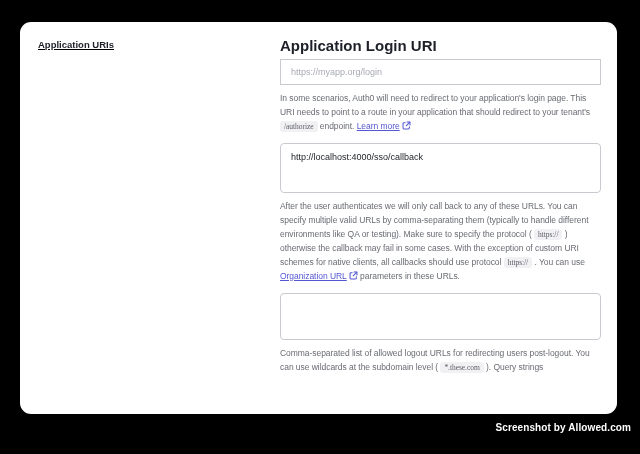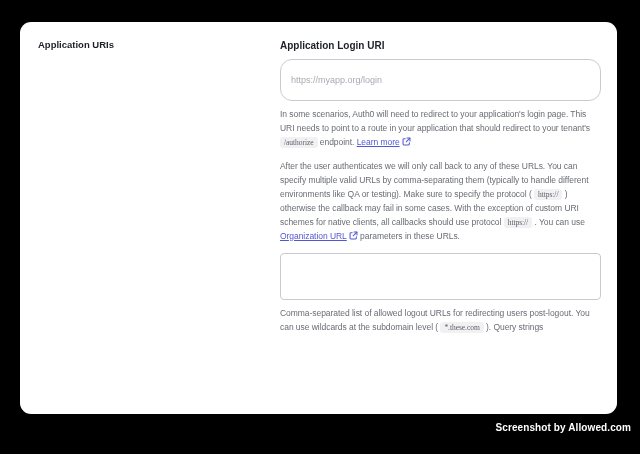--- a/index.html
+++ b/index.html
@@ -13,36 +13,36 @@
   .card {
     position: absolute;
     left: 20px; top: 22px;
     width: 597px; height: 392px;
     background: #ffffff;
     border-radius: 11px;
     overflow: hidden;
     display: flex;
     padding: 17px 18px;
   }
-  .left-col { width: 242px; flex: 0 0 242px; }
+  .left-col { width: 242px; flex: 0 0 242px; text-decoration: underline; }
   .left-title {
     font-size: 9.5px; font-weight: bold; color: #1d2028; letter-spacing: 0;
   }
   .right-col { width: 321px; flex: 0 0 321px; }
   .group { margin-bottom: 10px; }
   .field-label {
     display: block;
-    font-size: 10px; font-weight: bold; color: #1d2028;
+    font-size: 15px; font-weight: bold; color: #1d2028;
     line-height: 13px;
     margin-bottom: 7px;
   }
   .text-input {
     display: block;
-    width: 100%; height: 42px;
-    border: 1px solid #c8cacf; border-radius: 12px;
+    width: 100%; height: 26px;
+    border: 1px solid #c8cacf; border-radius: 0;
     background: #ffffff;
     padding: 0 10px;
     font-family: "Liberation Sans", "DejaVu Sans", sans-serif;
     font-size: 9px; color: #23262c;
     outline: none;
   }
   .text-input::placeholder { color: #a7abb2; }
   textarea.text-area {
     display: block;
     width: 100%;
@@ -101,20 +101,21 @@
       <label class="field-label">Application Login URI</label>
       <input class="text-input" type="text" placeholder="https://myapp.org/login" style="">
       <p class="help">In some scenarios, Auth0 will need to redirect to your application's login page. This URI needs to point to a route in your application that should redirect to your tenant's <span class="code">/authorize</span> endpoint. <a class="link" href="#">Learn more<span class="ext-icon"><svg viewBox="0 0 12 12" fill="none" stroke="currentColor" stroke-width="1.4" stroke-linecap="round" stroke-linejoin="round">
                 <path d="M4.2 2.2 H2.6 C1.9 2.2 1.4 2.7 1.4 3.4 V9.4 C1.4 10.1 1.9 10.6 2.6 10.6 H8.6 C9.3 10.6 9.8 10.1 9.8 9.4 V7.8"></path>
                 <path d="M6.6 1.4 H10.6 V5.4"></path>
                 <path d="M10.4 1.6 L5.6 6.4"></path>
               </svg></span></a></p>
     </div>
 
     <div class="group">
+      <textarea class="text-area ta-callback" style="">http://localhost:4000/sso/callback</textarea>
       <p class="help">After the user authenticates we will only call back to any of these URLs. You can specify multiple valid URLs by comma-separating them (typically to handle different environments like QA or testing). Make sure to specify the protocol ( <span class="code">https://</span> ) otherwise the callback may fail in some cases. With the exception of custom URI schemes for native clients, all callbacks should use protocol <span class="code">https://</span> . You can use <a class="link" href="#">Organization URL<span class="ext-icon"><svg viewBox="0 0 12 12" fill="none" stroke="currentColor" stroke-width="1.4" stroke-linecap="round" stroke-linejoin="round">
                 <path d="M4.2 2.2 H2.6 C1.9 2.2 1.4 2.7 1.4 3.4 V9.4 C1.4 10.1 1.9 10.6 2.6 10.6 H8.6 C9.3 10.6 9.8 10.1 9.8 9.4 V7.8"></path>
                 <path d="M6.6 1.4 H10.6 V5.4"></path>
                 <path d="M10.4 1.6 L5.6 6.4"></path>
               </svg></span></a> parameters in these URLs.</p>
     </div>
 
     <div class="group">
       <textarea class="text-area ta-logout" style=""></textarea>
       <p class="help">Comma-separated list of allowed logout URLs for redirecting users post-logout. You can use wildcards at the subdomain level ( <span class="code">*.these.com</span> ). Query strings</p>

